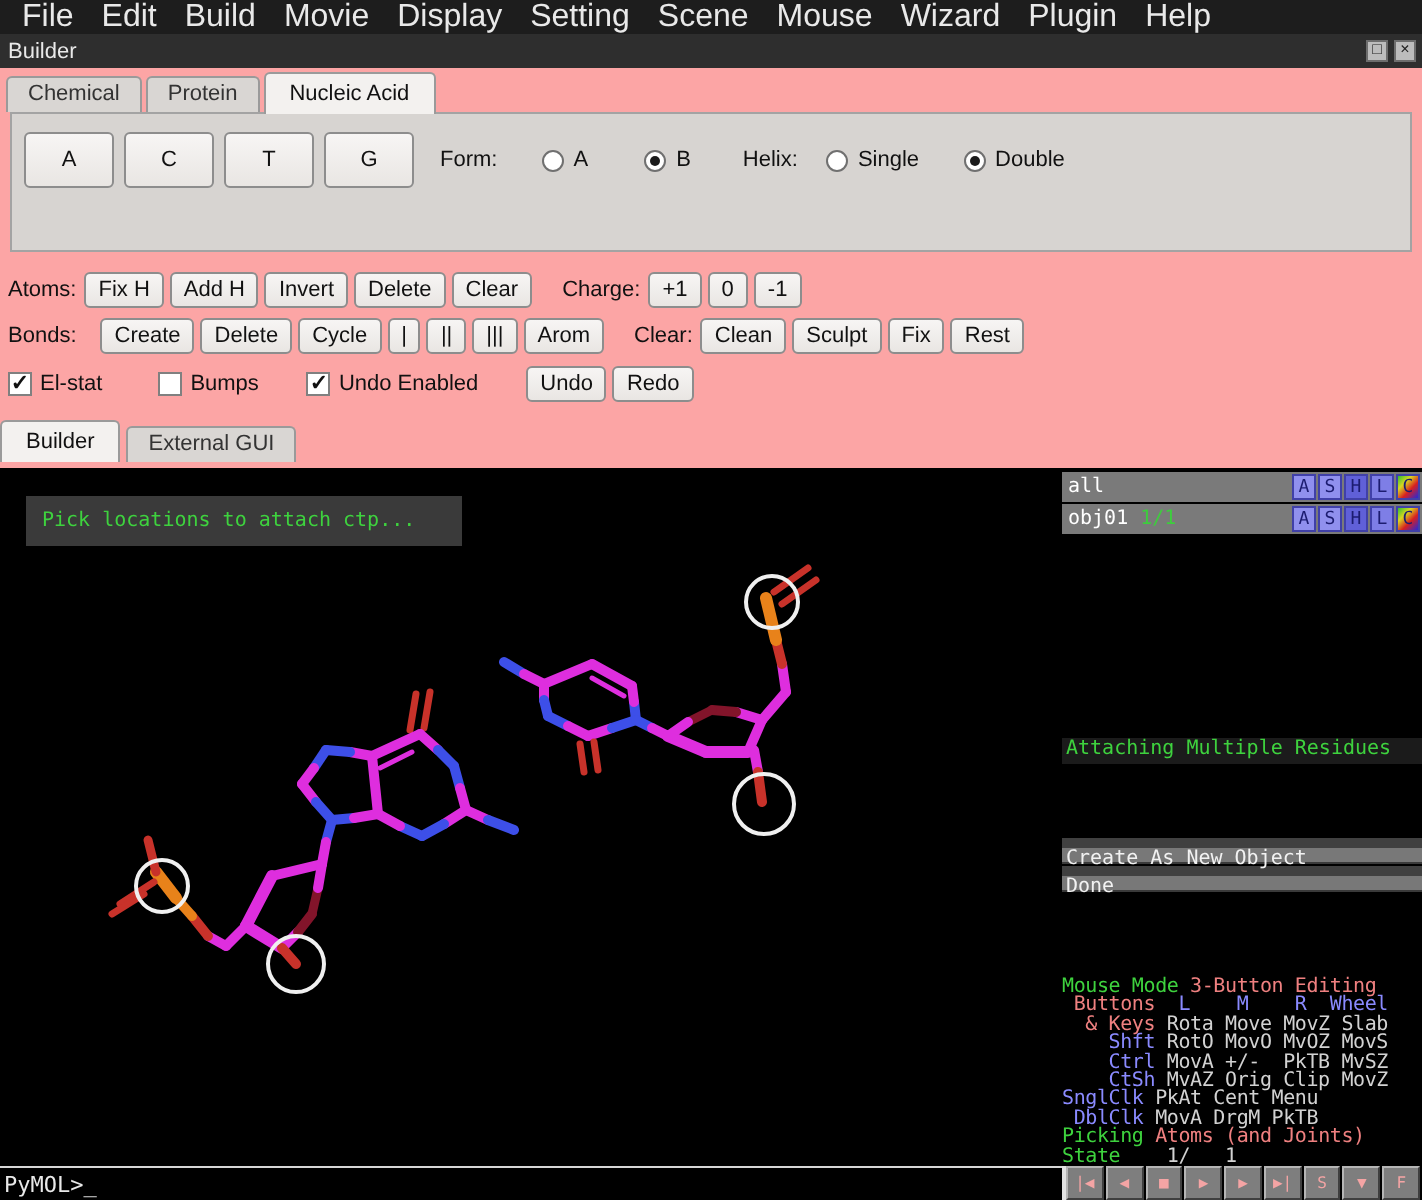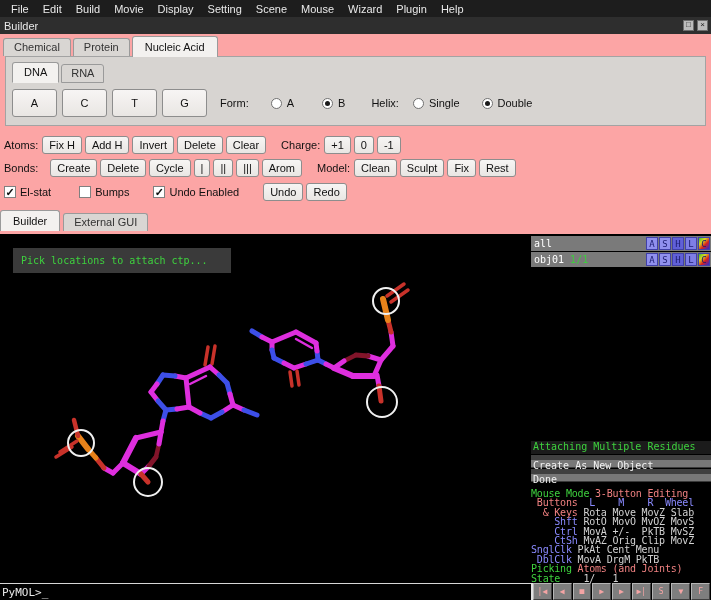--- a/index.html
+++ b/index.html
@@ -3,21 +3,21 @@
 <meta charset="utf-8">
 <style>
   * { margin:0; padding:0; box-sizing:border-box; }
   html,body { background:#000; }
   #window {
     width:711px; height:600px; position:relative; overflow:hidden;
     font-family:"Liberation Sans", sans-serif; background:#000;
   }
   
   .menubar { height:17px; background:#1d1d1d; display:flex; align-items:center; padding-left:4px; }
-  .menu-item { color:#e9e9e9; font-size:11px; padding:0 7px; cursor:default;text-align:center; }
+  .menu-item { color:#e9e9e9; font-size:16px; padding:0 7px; cursor:default;text-align:center; }
   
   .titlebar { height:17px; background:#2e2e2e; display:flex; align-items:center; padding:0 3px 0 4px; }
   .titlebar-title { color:#e9e9e9; font-size:11px; flex:1; }
   .win-btn { width:11px; height:11px; background:#bcbcbc; border:1px solid #6d6d6d; color:#222;
     font-size:8px; line-height:8px; text-align:center; margin-left:3px; }
   
   .builder { height:200px; background:#fca5a5; padding-top:0; }
   .tabs { display:flex; align-items:flex-end; height:22px; padding-left:3px; }
   .tab { background:#d9d6d3; border:1px solid #9a9a9a; border-bottom:none; border-radius:3px 3px 0 0;
     font-size:11px; color:#333; padding:2px 10px 3px 10px; margin-right:2px; position:relative; }
@@ -53,21 +53,21 @@
   .bottom-tabs .tab { margin-right:3px; }
   .bottom-tabs .tab.active { margin-bottom:0; }
   
   .main { display:flex; height:349px; }
   .viewport { width:531px; height:349px; background:#000; position:relative; }
   .vp-msg { position:absolute; left:13px; top:14px; width:218px; height:25px; background:#3a3a3a;
     color:#3ed23e; font:10px "DejaVu Sans Mono", monospace; display:flex; align-items:center; padding-left:8px; }
   .viewport svg { position:absolute; left:0; top:0; }
   
   .rightpanel { width:180px; height:349px; background:#000; display:flex; flex-direction:column;
-    font-family:"DejaVu Sans Mono", monospace; padding-top:2px; }
+    font-family:"DejaVu Sans Mono", monospace; padding-top:2px;gap:36px; }
   .obj-row { height:15px; background:#7a7a7a; margin-bottom:1px; display:flex; align-items:center;
     font-size:10px; color:#fff; padding-left:3px; }
   .obj-state { color:#3ecc3e; margin-left:6px; }
   .ashlc { margin-left:auto; display:flex; }
   .pb { width:12px; height:13px; margin-right:1px; font-size:9px; color:#1c1c70;
     display:flex; align-items:center; justify-content:center; border:1px solid #4040a8; }
   .pb-a, .pb-s { background:#9090ee; }
   .pb-h { background:#6060d8; }
   .pb-l { background:#7e7ee6; }
   .pb-c { background:linear-gradient(135deg,#30c030 0%,#d8d820 32%,#d82020 62%,#2828d8 100%); }
@@ -110,24 +110,20 @@
     <span class="win-btn">×</span>
   </div>
 
   <div class="builder">
     <div class="tabs" id="main-tabs">
         <div class="tab">Chemical</div>
         <div class="tab">Protein</div>
         <div class="tab active">Nucleic Acid</div>
       </div>
     <div class="frame">
-      <div class="subtabs" id="subtabs">
-          <div class="subtab active">DNA</div>
-          <div class="subtab">RNA</div>
-        </div>
       <div class="base-row">
         <span id="bases" style="display:flex">
             <button class="base-btn">A</button>
             <button class="base-btn">C</button>
             <button class="base-btn">T</button>
             <button class="base-btn">G</button>
           </span>
         <span class="row-label" style="margin-left:8px">Form:</span>
         <span id="form-opts" style="display:flex">
             <span class="radio-opt" style="margin-left: 22px;">
@@ -174,21 +170,21 @@
       <span class="row-label" style="margin-right:12px">Bonds:</span>
       <span id="bond-btns" style="display:flex">
           <button class="btn">Create</button>
           <button class="btn">Delete</button>
           <button class="btn">Cycle</button>
           <button class="btn">|</button>
           <button class="btn">||</button>
           <button class="btn">|||</button>
           <button class="btn">Arom</button>
         </span>
-      <span class="row-label" style="margin:0 4px 0 12px">Model:</span>
+      <span class="row-label" style="margin:0 4px 0 12px">Clear:</span>
       <span id="model-btns" style="display:flex">
           <button class="btn">Clean</button>
           <button class="btn">Sculpt</button>
           <button class="btn">Fix</button>
           <button class="btn">Rest</button>
         </span>
     </div>
 
     <div class="checks-row" id="checks-row">
         <span class="check-opt" style="margin-right: 28px;">

